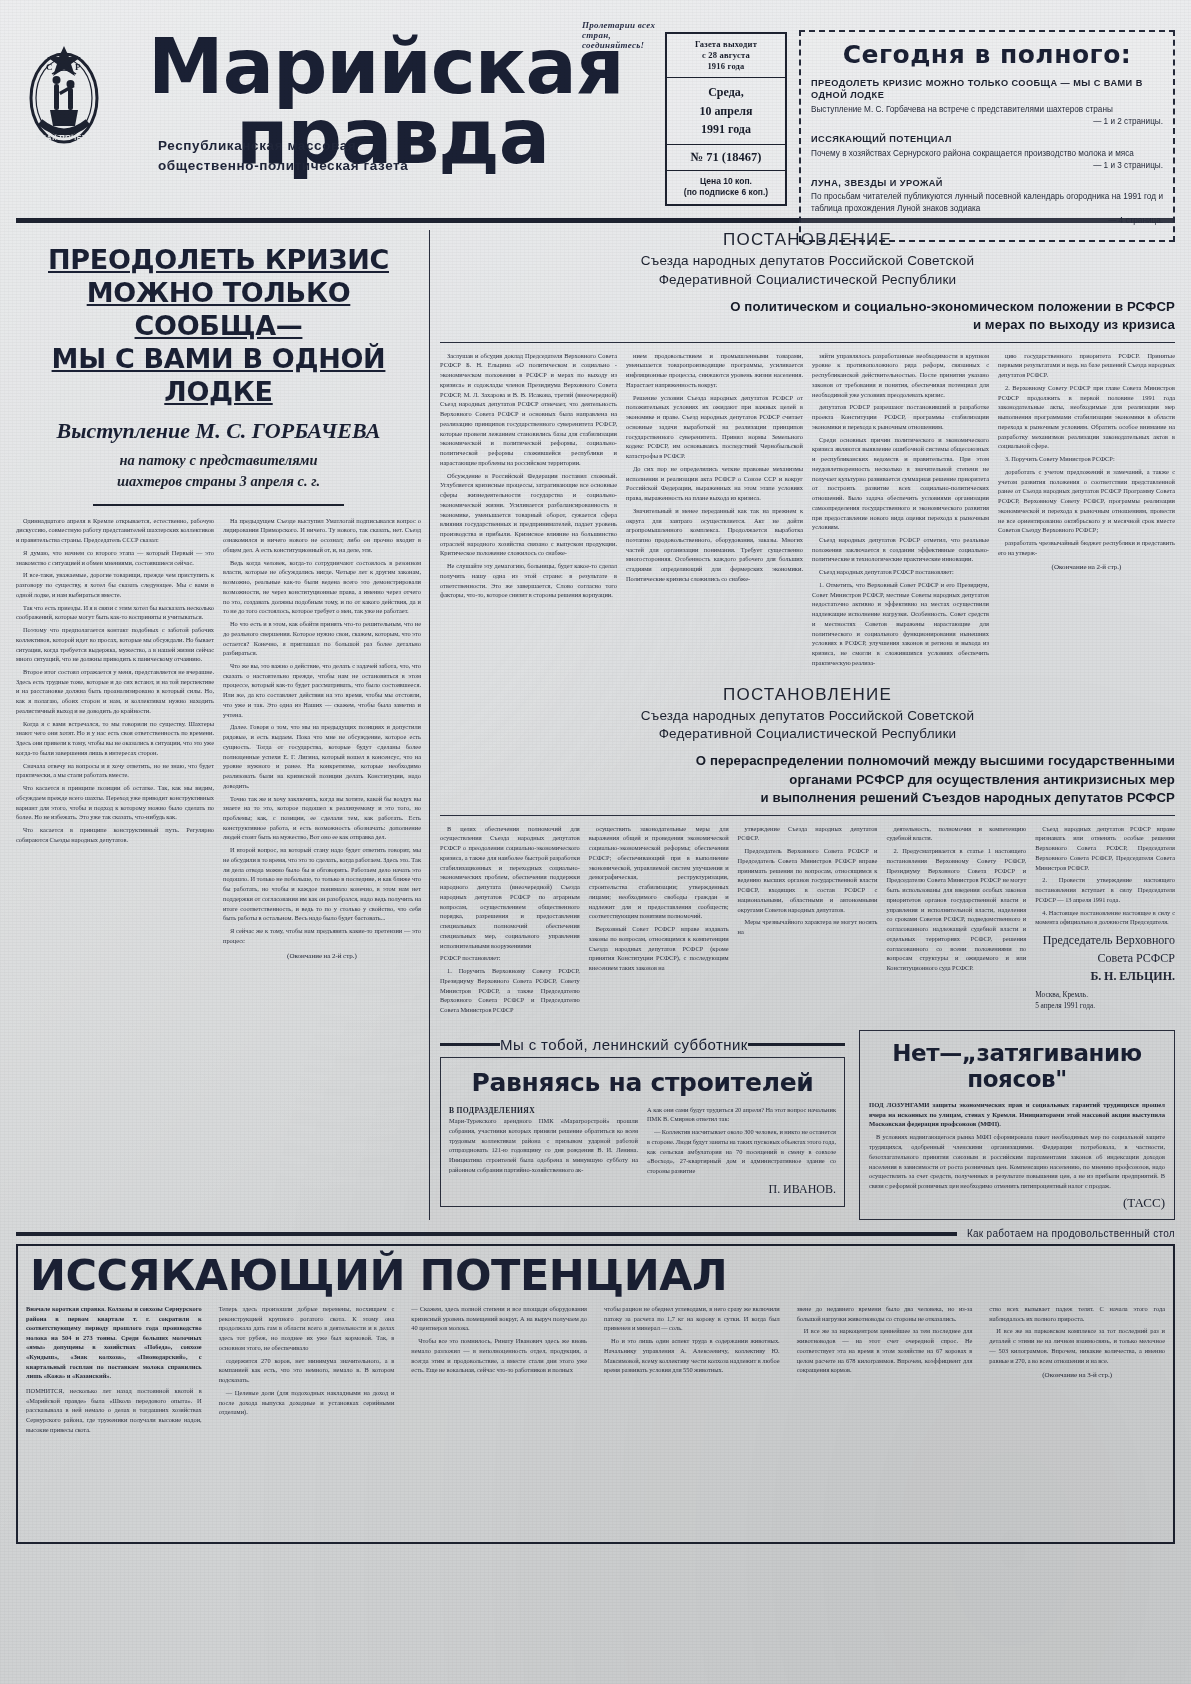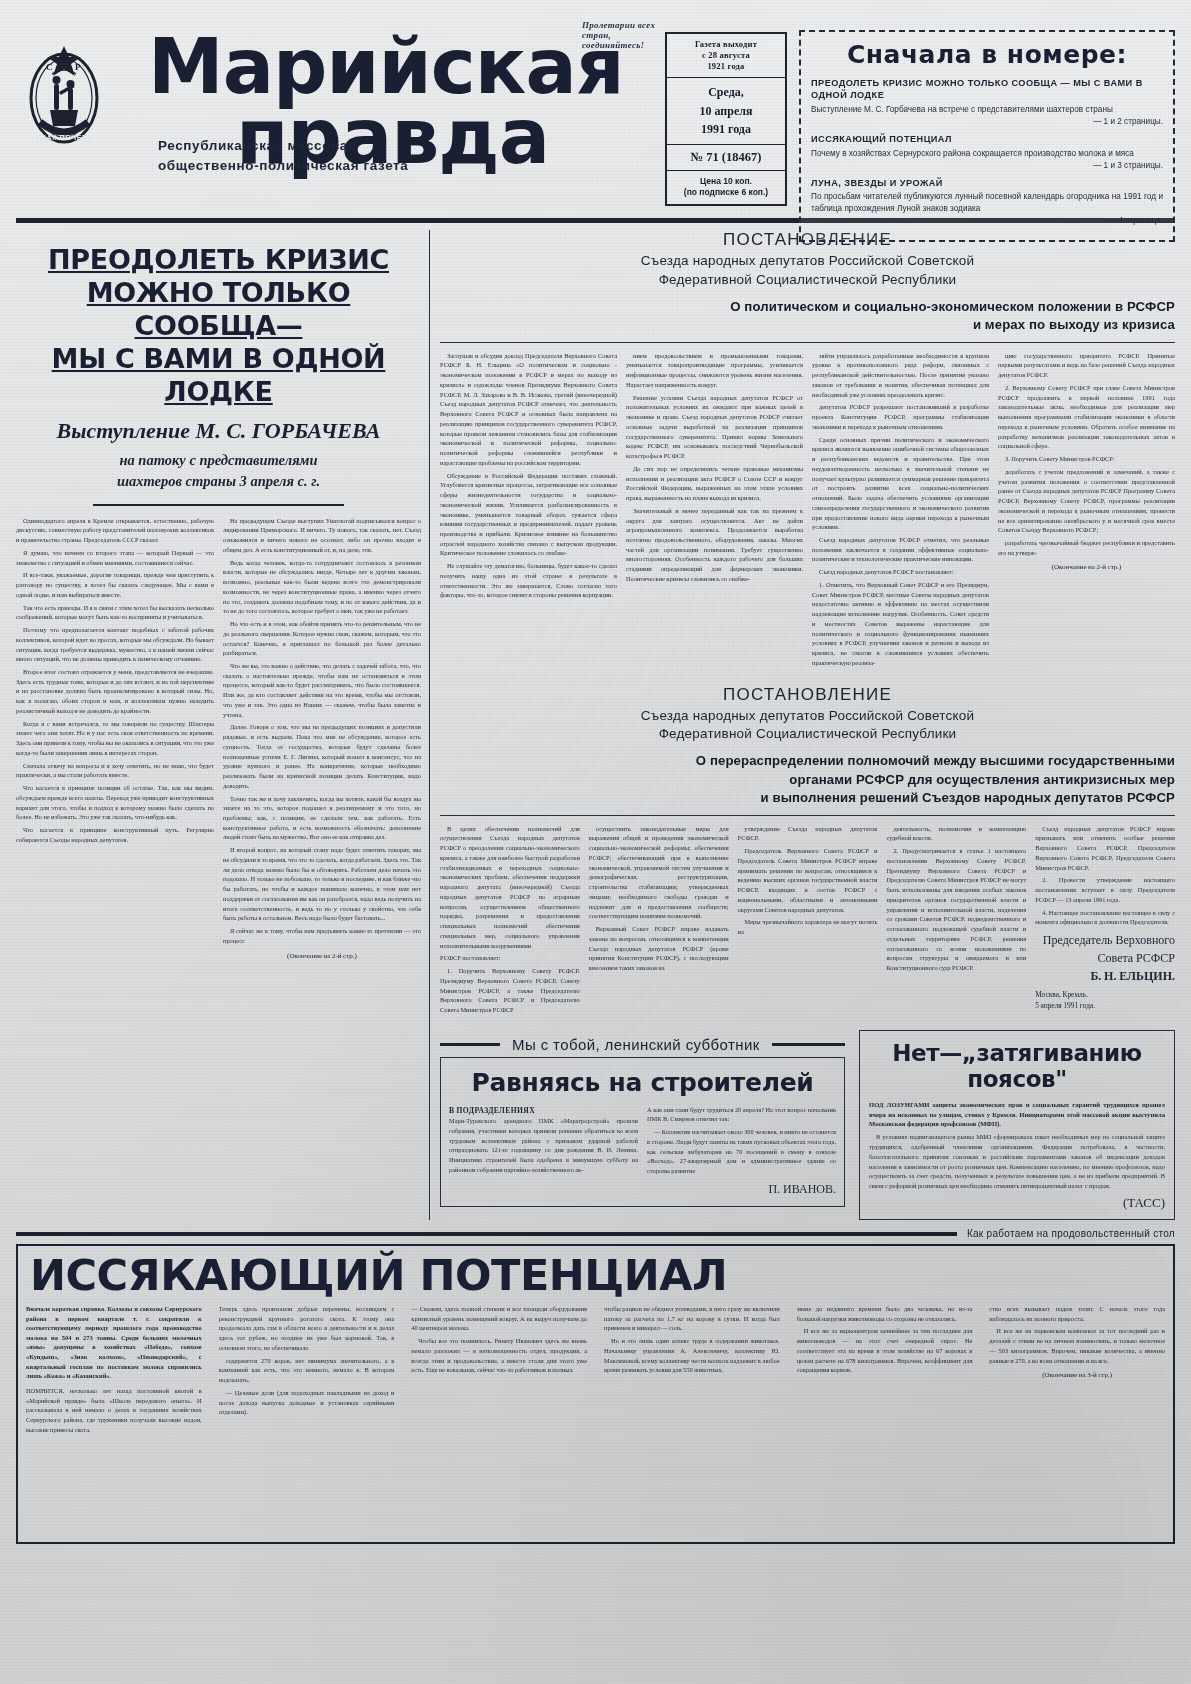--- a/index.html
+++ b/index.html
@@ -305,21 +305,21 @@
     font-size: 7px;
     text-align: center;
     margin-top: 5px;
     color: #232838;
   }
 
   
   .banner-line {
     display: flex;
     align-items: center;
-    gap: 12px;
+    gap: 0;
     margin: 8px 0 4px 0;
   }
   .banner-line .bl-rule {
     flex: 1 1 auto;
     height: 3px;
     background: #1d2230;
   }
   .banner-line .bl-rule.short { flex: 0 0 60px; }
   .banner-line .bl-text {
     font-size: 15px;
@@ -466,36 +466,36 @@
       <div class="paper-sub">
         <div>Республиканская  массовая</div>
         <div>общественно-политическая газета</div>
       </div>
     </div>
 
     <div class="datebox">
       <div class="seg db-found">
         <div>Газета выходит</div>
         <div>с 28 августа</div>
-        <div>1921 года</div>
+        <div>1916 года</div>
       </div>
       <div class="seg db-dow">
         <div>Среда,</div>
         <div>10 апреля</div>
         <div>1991 года</div>
       </div>
       <div class="seg db-num">№ 71 (18467)</div>
       <div class="seg db-price">
         <div>Цена 10 коп.</div>
         <div>(по подписке 6 коп.)</div>
       </div>
     </div>
 
     <div class="todaybox">
-      <div class="today-title">Сначала в номере:</div>
+      <div class="today-title">Сегодня в полного:</div>
 
       <div class="today-item">
         <div class="ti-head">ПРЕОДОЛЕТЬ КРИЗИС МОЖНО ТОЛЬКО СООБЩА — МЫ С ВАМИ В ОДНОЙ ЛОДКЕ</div>
         <div class="ti-body">Выступление М. С. Горбачева на встрече с представителями шахтеров страны</div>
         <span class="ti-page">— 1 и 2 страницы.</span>
       </div>
       <div class="today-item">
         <div class="ti-head">ИССЯКАЮЩИЙ ПОТЕНЦИАЛ</div>
         <div class="ti-body">Почему в хозяйствах Сернурского района сокращается производство молока и мяса</div>
         <span class="ti-page">— 1 и 3 страницы.</span>

